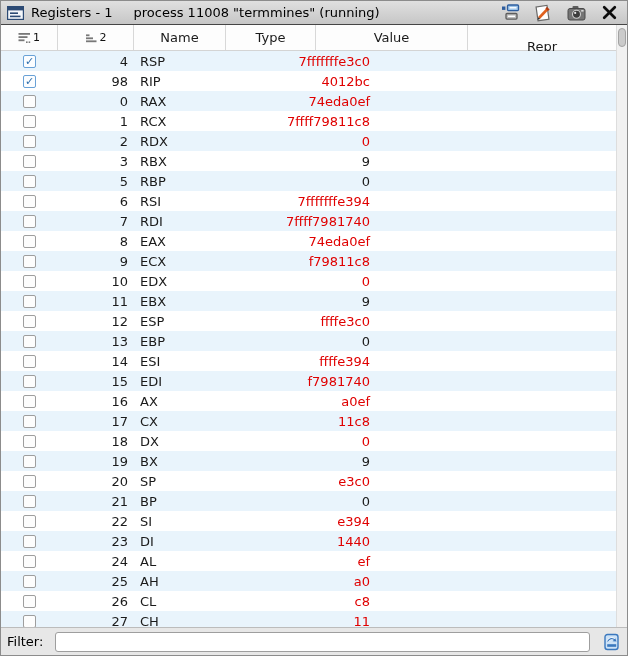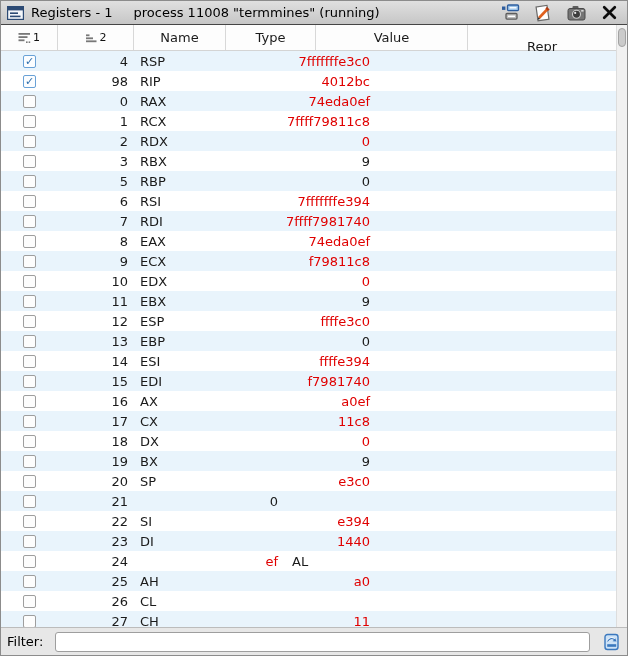--- a/index.html
+++ b/index.html
@@ -580,20 +580,23 @@
             <span></span>
           </div>
   </div>
         <div class="row stripe">
     <div class="cell c-fav">
       <span class="checkbox">✓</span>
     </div>
     <div class="cell c-num">
             <span>21</span>
           </div>
+    <div class="cell c-name">
+            <span>BP</span>
+          </div>
     <div class="cell c-val">
             <span class="val">0</span>
           </div>
     <div class="cell c-type">
             <span></span>
           </div>
     <div class="cell c-repr">
             <span></span>
           </div>
   </div>
@@ -637,26 +640,26 @@
             <span></span>
           </div>
   </div>
         <div class="row">
     <div class="cell c-fav">
       <span class="checkbox">✓</span>
     </div>
     <div class="cell c-num">
             <span>24</span>
           </div>
+    <div class="cell c-name">
+            <span>AL</span>
+          </div>
     <div class="cell c-val">
             <span class="val changed">ef</span>
           </div>
-    <div class="cell c-name">
-            <span>AL</span>
-          </div>
     <div class="cell c-type">
             <span></span>
           </div>
     <div class="cell c-repr">
             <span></span>
           </div>
   </div>
         <div class="row stripe">
     <div class="cell c-fav">
       <span class="checkbox">✓</span>
@@ -679,20 +682,23 @@
   </div>
         <div class="row">
     <div class="cell c-fav">
       <span class="checkbox">✓</span>
     </div>
     <div class="cell c-num">
             <span>26</span>
           </div>
     <div class="cell c-name">
             <span>CL</span>
+          </div>
+    <div class="cell c-val">
+            <span class="val changed">c8</span>
           </div>
     <div class="cell c-type">
             <span></span>
           </div>
     <div class="cell c-repr">
             <span></span>
           </div>
   </div>
         <div class="row stripe">
     <div class="cell c-fav">

